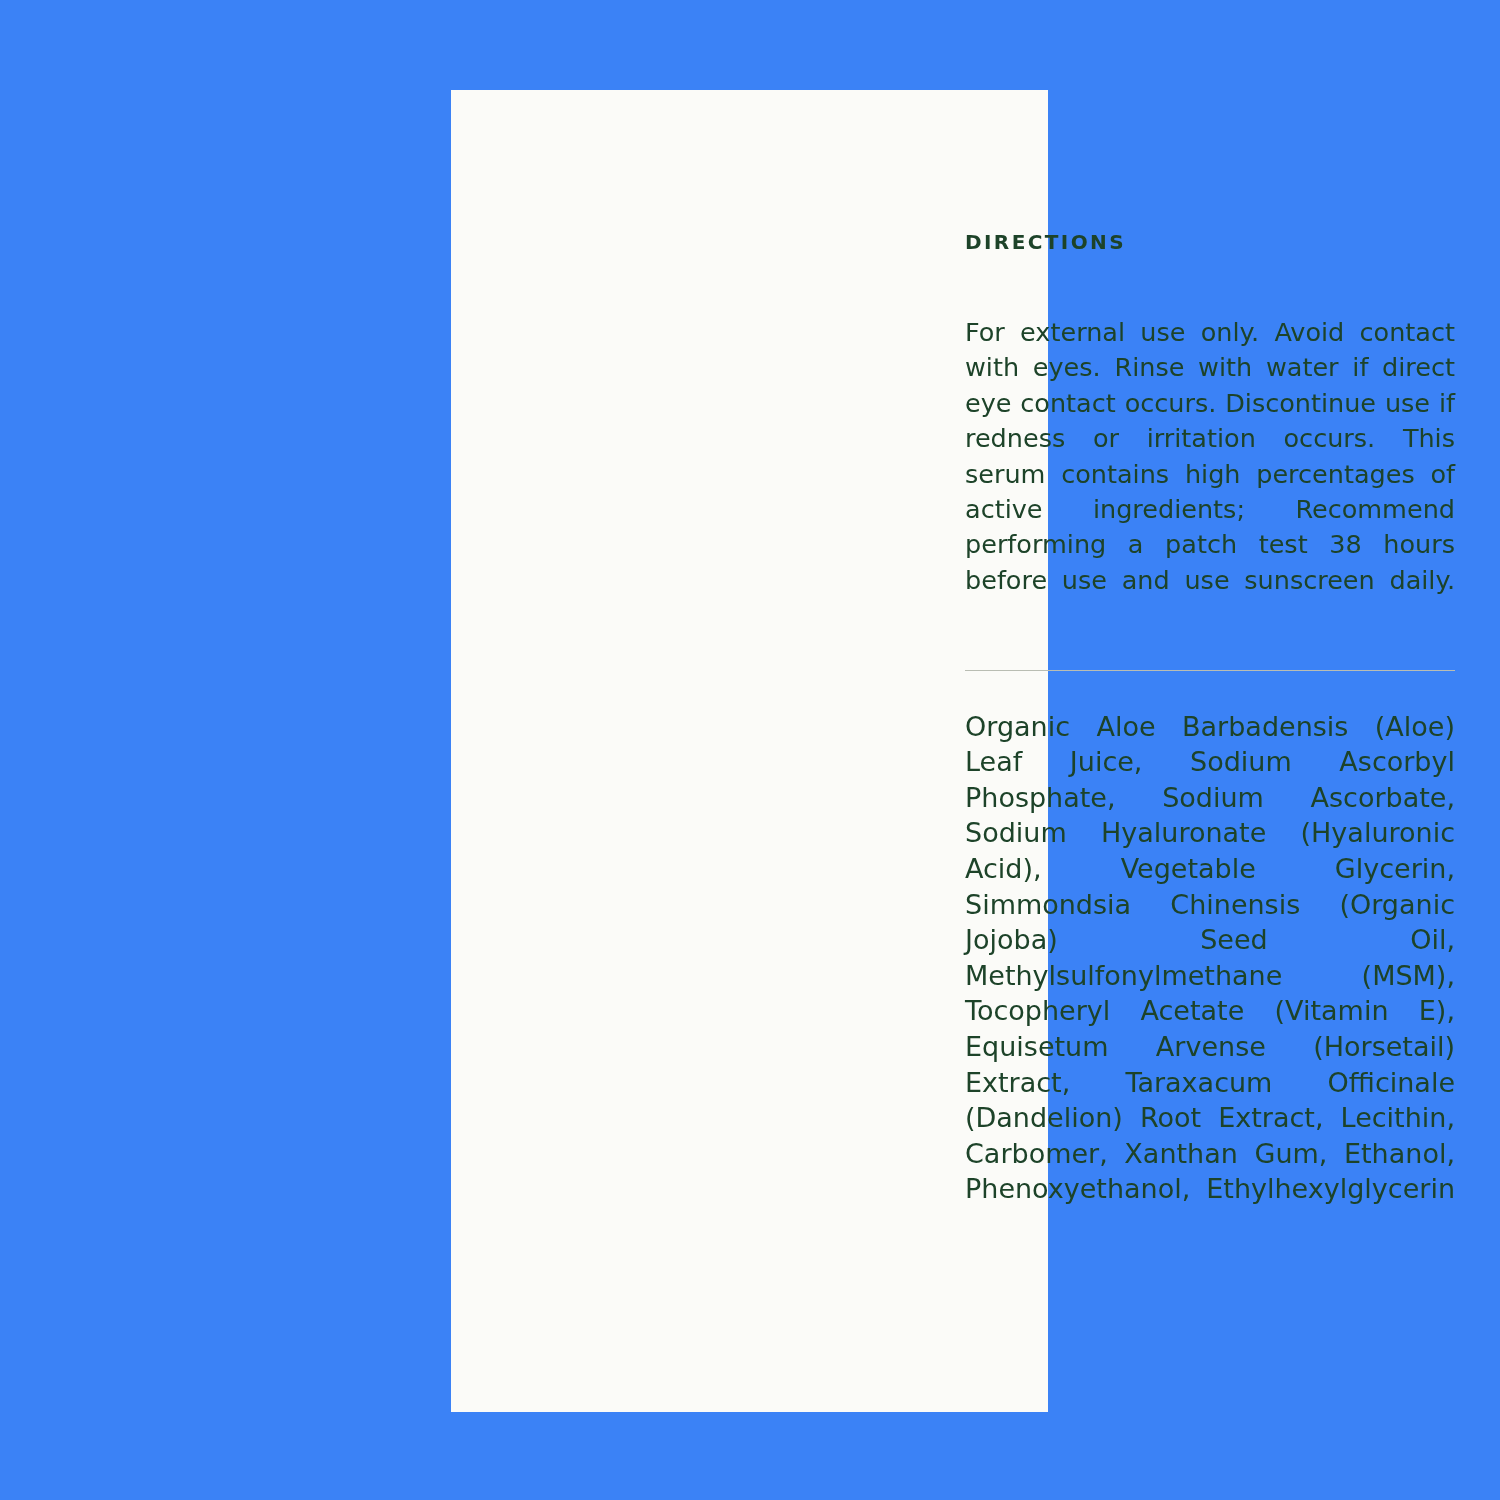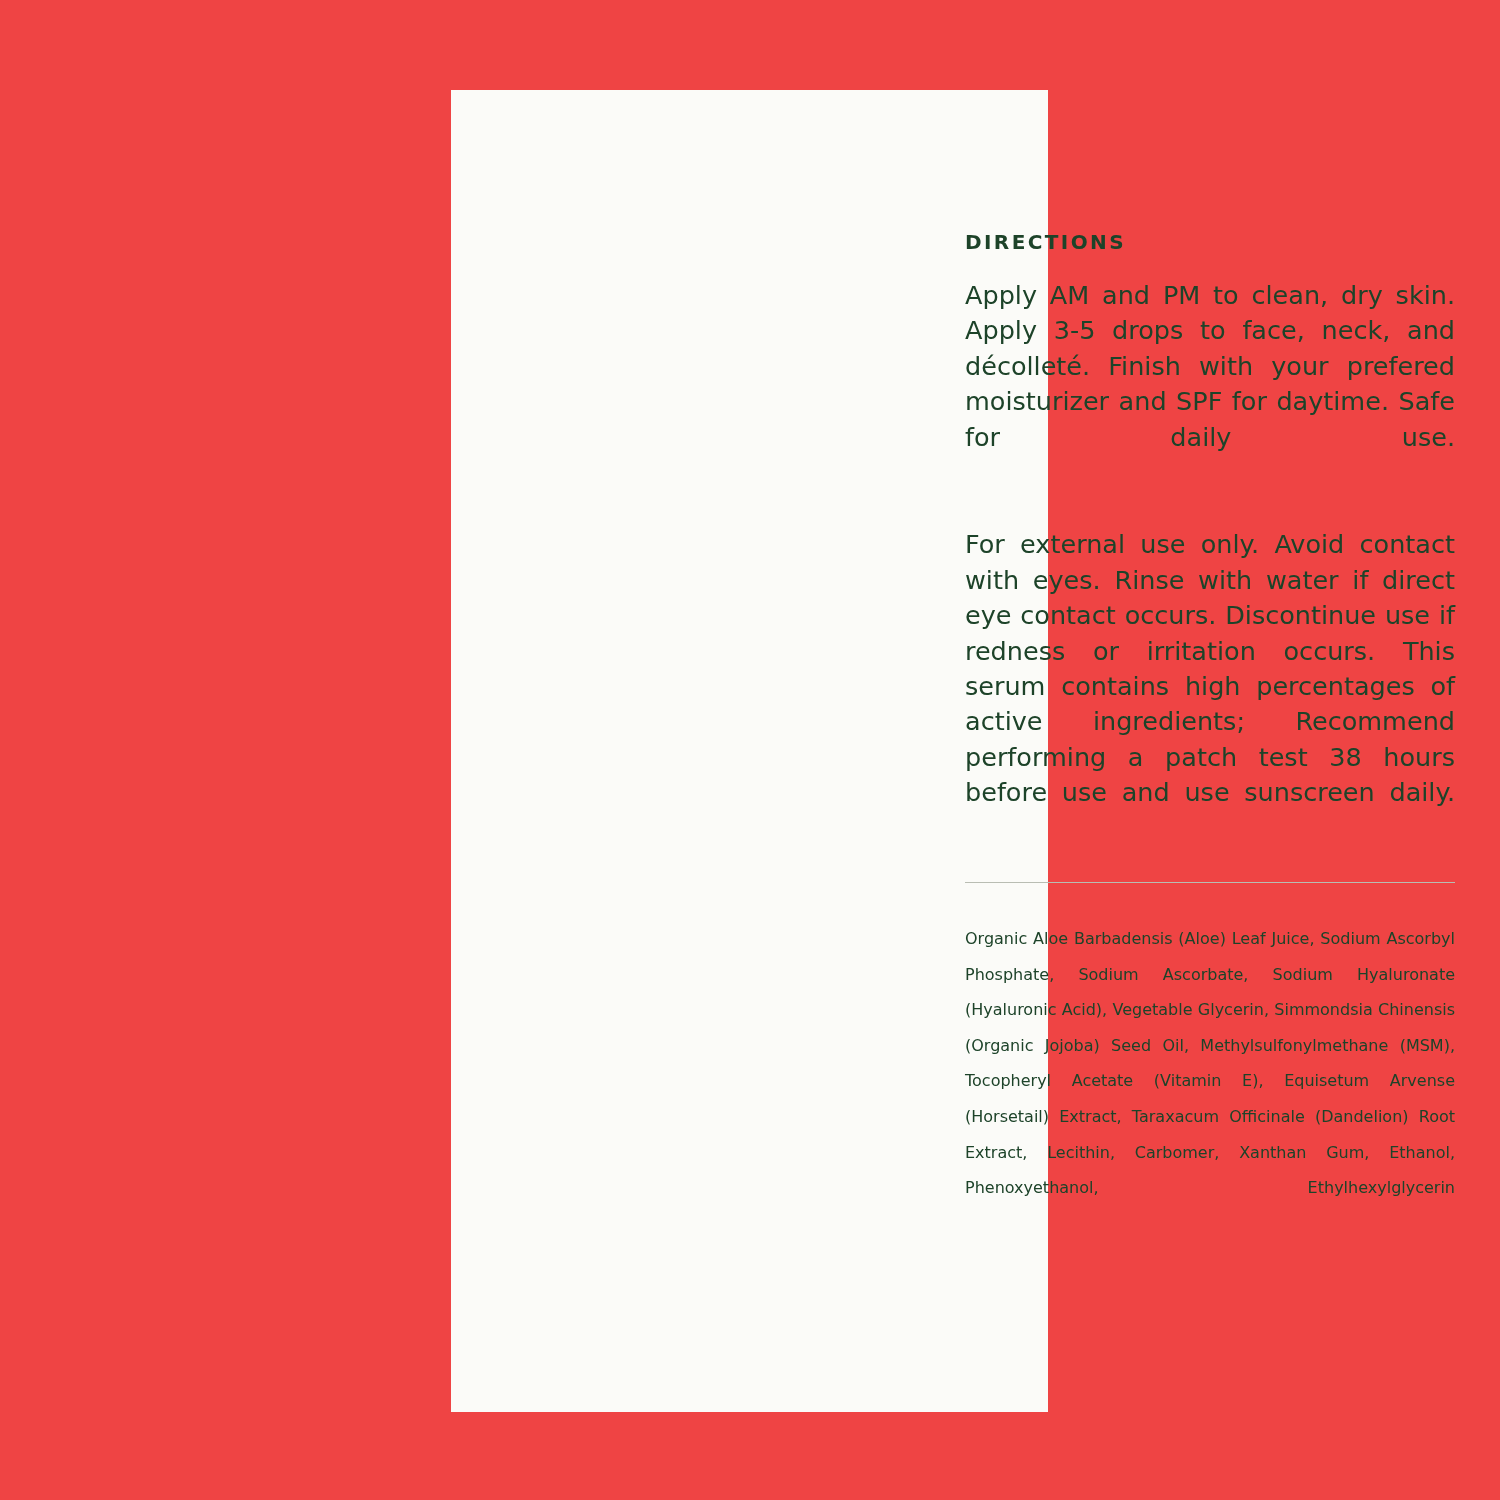--- a/index.html
+++ b/index.html
@@ -10,21 +10,21 @@
   body {
     width: 1500px;
     height: 1500px;
     font-family: "DejaVu Sans", sans-serif;
     -webkit-font-smoothing: antialiased;
   }
   .page {
     position: relative;
     width: 1500px;
     height: 1500px;
-    background: #ef4444;
+    background: #3b82f6;
   }
   .label-panel {
     position: absolute;
     left: 451px;
     top: 90px;
     width: 597px;
     height: 1322px;
     background: #fbfbf8;
   }
   .content {
@@ -61,21 +61,21 @@
     height: 37px;
   }
   .divider {
     width: 490px;
     height: 1px;
     background: #b9bdb3;
     margin: 36px 0 38px 0;
   }
   .ingredients-text {
     font-family: "DejaVu Sans", sans-serif;
-    font-size: 16px;
+    font-size: 27px;
     line-height: 35.6px;
     color: #1d4329;
     text-align: justify;
     margin: 0;
     font-weight: 500;
   }
   .ingredients-text::after {
     content: "";
     display: inline-block;
     width: 100%;
@@ -83,21 +83,20 @@
 </style>
 </head>
 <body>
 
 <div class="page">
   <div class="label-panel">
     <div class="content">
 
       <h2 class="section-heading">DIRECTIONS</h2>
 
-      <p class="body-text last-justify">Apply AM and PM to clean, dry skin. Apply 3-5 drops to face, neck, and décolleté. Finish with your prefered moisturizer and SPF for daytime. Safe for daily use.</p>
 
       <div class="para-gap"></div>
 
       <p class="body-text last-justify">For external use only. Avoid contact with eyes. Rinse with water if direct eye contact occurs. Discontinue use if redness or irritation occurs. This serum contains high percentages of active ingredients; Recommend performing a patch test 38 hours before use and use sunscreen daily.</p>
 
       <div class="divider"></div>
 
 
       <p class="ingredients-text">Organic Aloe Barbadensis (Aloe) Leaf Juice, Sodium Ascorbyl Phosphate, Sodium Ascorbate, Sodium Hyaluronate (Hyaluronic Acid), Vegetable Glycerin, Simmondsia Chinensis (Organic Jojoba) Seed Oil, Methylsulfonylmethane (MSM), Tocopheryl Acetate (Vitamin E), Equisetum Arvense (Horsetail) Extract, Taraxacum Officinale (Dandelion) Root Extract, Lecithin, Carbomer, Xanthan Gum, Ethanol, Phenoxyethanol, Ethylhexylglycerin</p>
 

